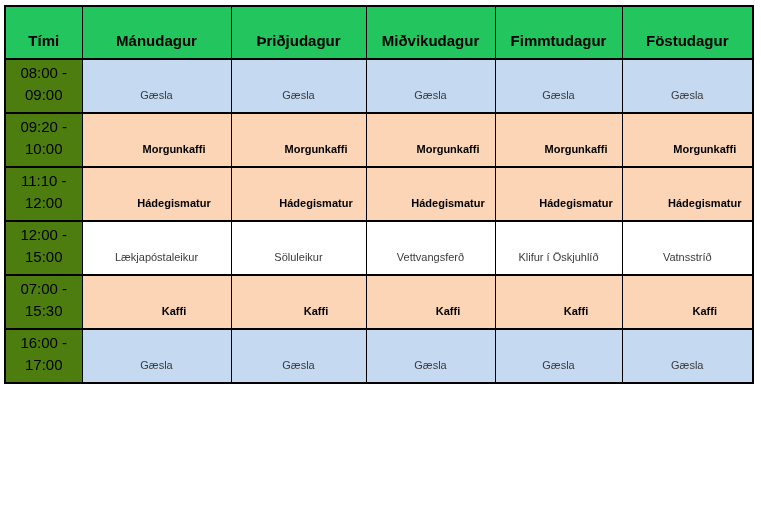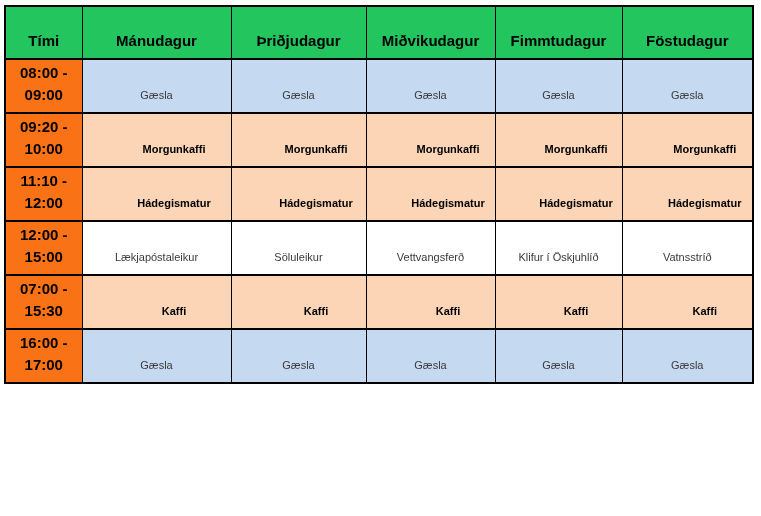--- a/index.html
+++ b/index.html
@@ -32,23 +32,23 @@
   tbody tr { height: 50px; }
   th {
     font-size: 15px;
     font-weight: bold;
     color: #000;
     background: #22c55e;
     margin-left: 46px;
   }
   td.time {
     font-size: 15px;
-    font-weight: bold;
+    font-weight: normal;
     color: #000;
-    background: #f97316;
+    background: #4d7c0f;
   }
   td.cell {
     font-size: 11px;
     font-weight: normal;
     color: #3a3a3a;
     background: #fff;
   }
   td.cell.small { font-size: 12px; line-height: 19px; }
   td.cell.blue  { background: var(--blue); }
   td.cell.orange {

